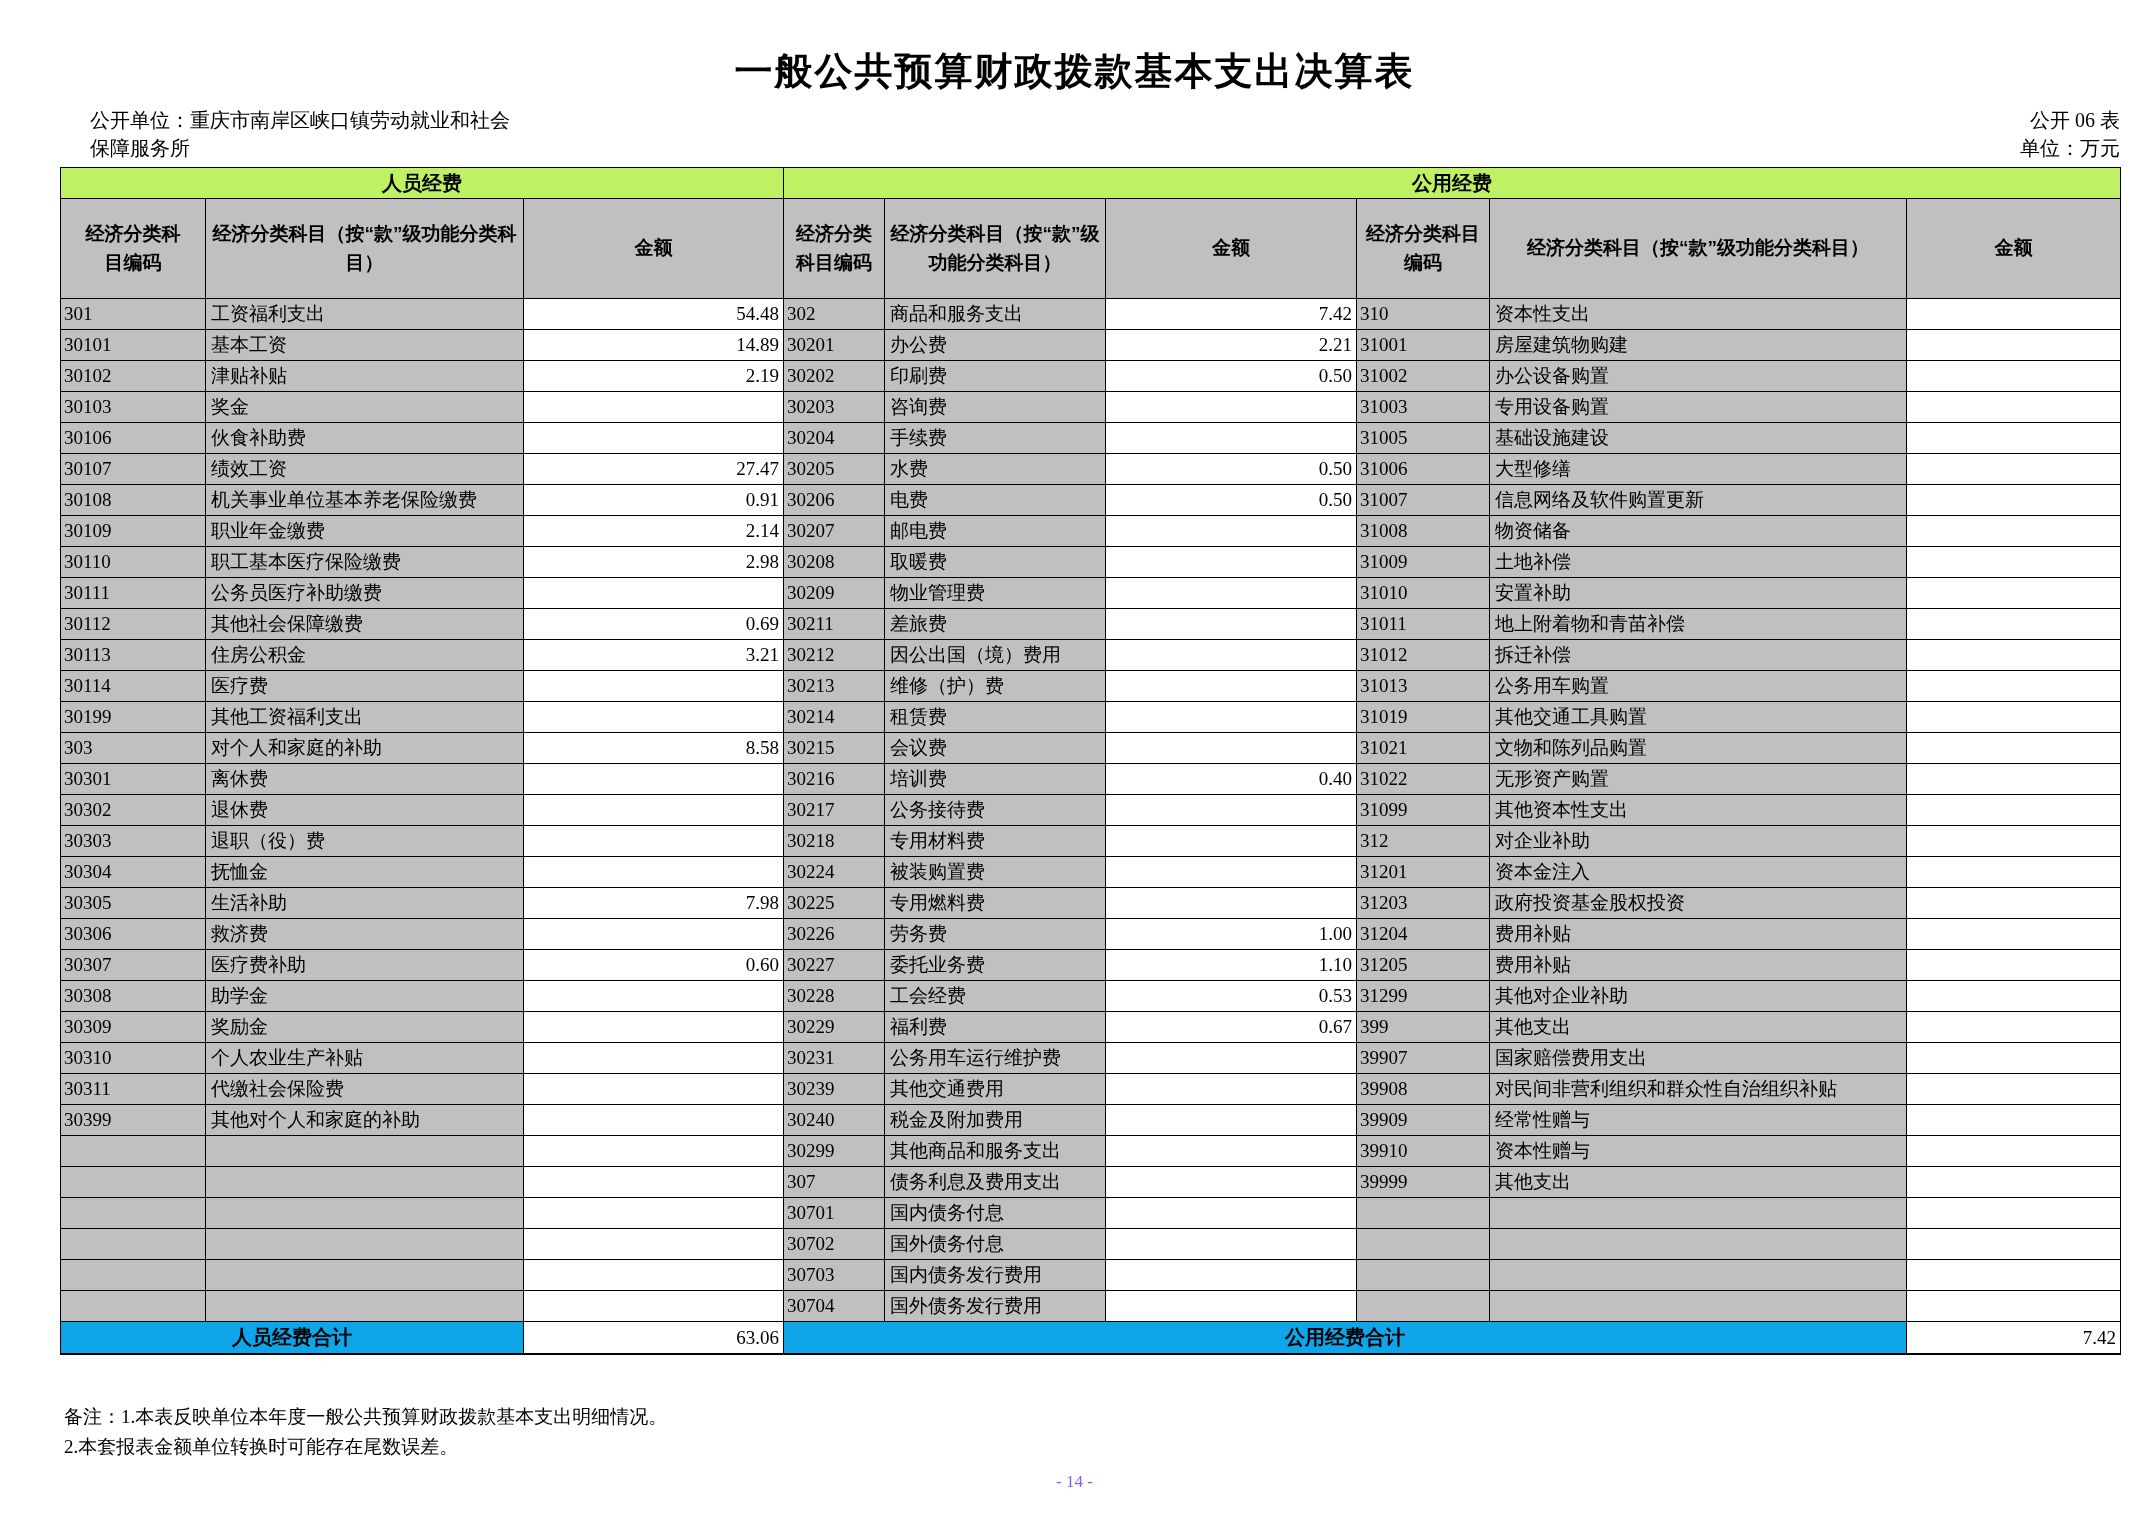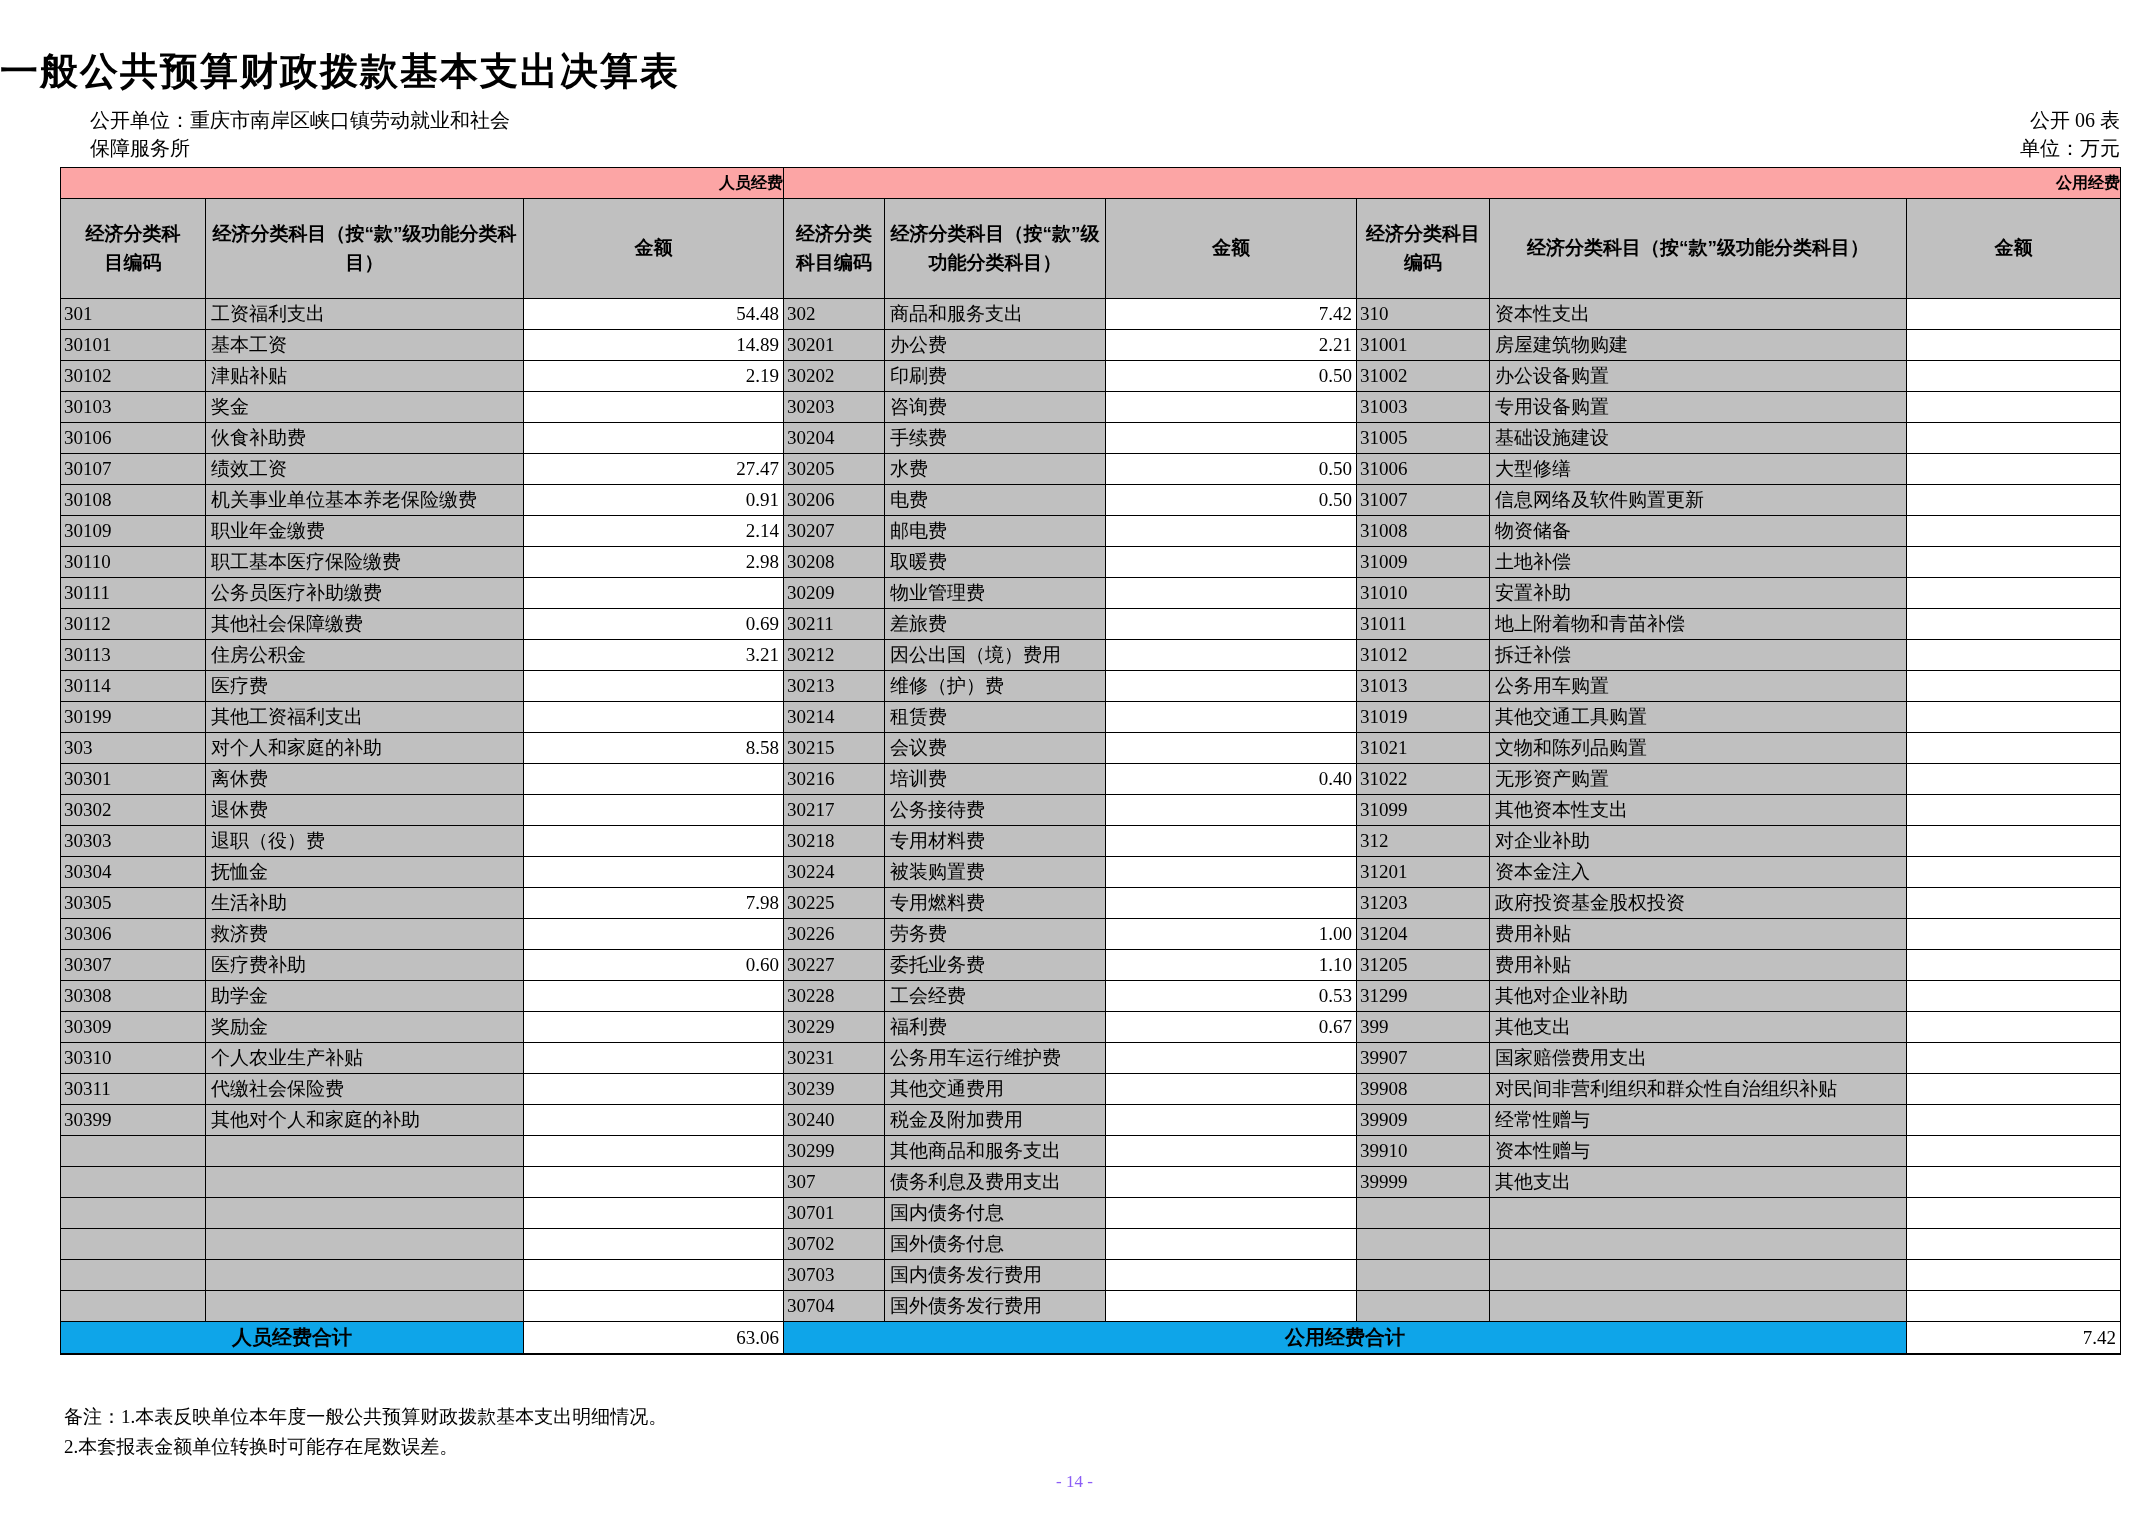--- a/index.html
+++ b/index.html
@@ -2,21 +2,21 @@
 <html><head>
 <meta charset="utf-8">
 <style>
   html,body{margin:0;padding:0;}
   body{
     width:2149px;height:1520px;background:#ffffff;position:relative;
     font-family:"Liberation Serif","DejaVu Serif",serif;color:#000;
     -webkit-font-smoothing:antialiased;
   }
   #title{
-    position:absolute;left:0;right:0;top:46px;
+    position:absolute;left:0;right:0;top:46px;text-align:center;
     font-size:38px;font-weight:bold;letter-spacing:2px;
     font-family:"Liberation Sans","DejaVu Sans",sans-serif;
   }
   #meta-left{
     position:absolute;left:90px;top:106px;width:432px;
     font-size:20px;line-height:28px;
   }
   #meta-right{
     position:absolute;right:29px;top:106px;text-align:right;
     font-size:20px;line-height:28px;
@@ -24,22 +24,22 @@
   #tablewrap{position:absolute;left:60px;top:167px;width:2060px;}
   table{
     border-collapse:collapse;table-layout:fixed;width:2060px;
     border:1px solid #000;border-bottom:2px solid #000;
   }
   td{
     border:1px solid #000;overflow:hidden;white-space:nowrap;
     font-size:19px;line-height:1.05;vertical-align:middle;padding:0;
   }
   tr.sect td{
-    height:30px;background:#fca5a5;text-align:right;font-weight:bold;
-    font-size:16px;font-family:"Liberation Sans","DejaVu Sans",sans-serif;
+    height:30px;background:#bef264;text-align:center;font-weight:bold;
+    font-size:20px;font-family:"Liberation Sans","DejaVu Sans",sans-serif;
   }
   tr.head td{
     height:99px;background:#c0c0c0;text-align:center;font-weight:bold;
     white-space:normal;font-size:19px;line-height:1.5;
     font-family:"Liberation Sans","DejaVu Sans",sans-serif;padding:0 4px;
   }
   tr.head td div{margin:0 auto;}
   .hw1{max-width:100px;}
   .hw4{max-width:82px;}
   .hw7{max-width:120px;}

